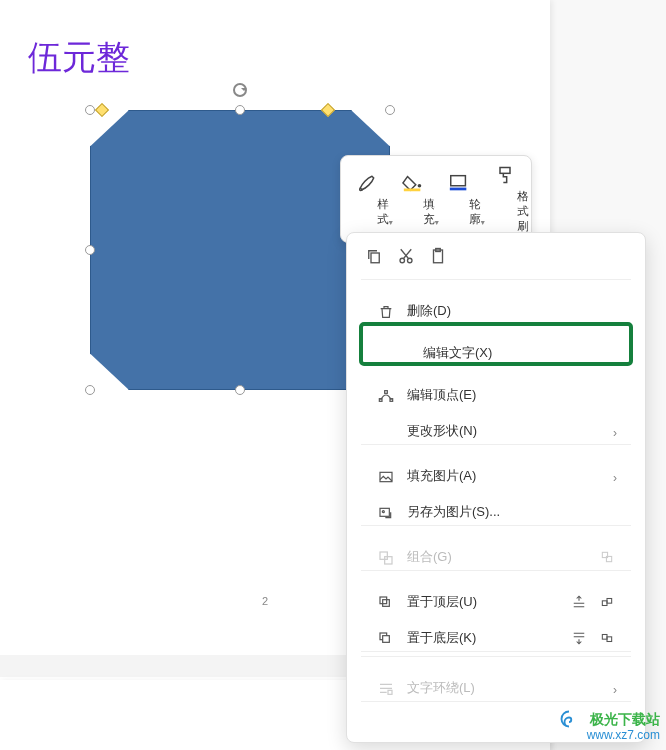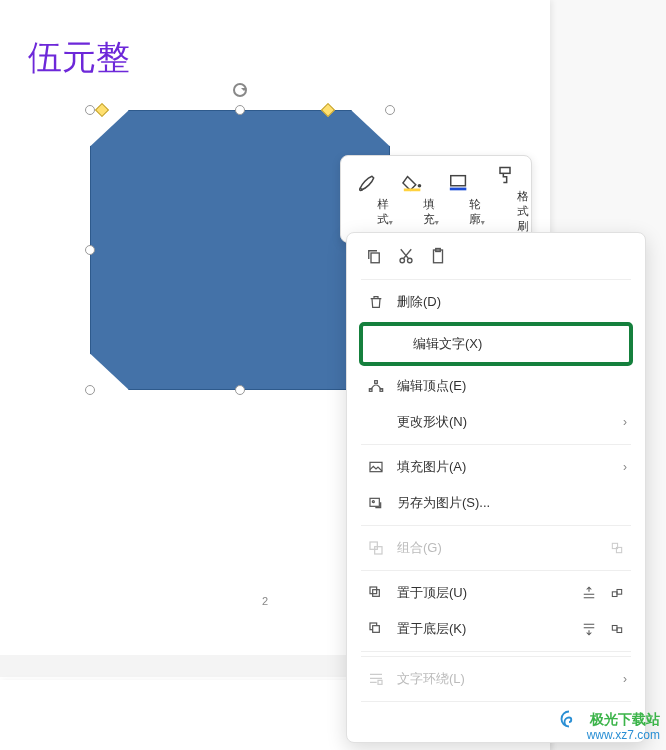--- a/index.html
+++ b/index.html
@@ -11,21 +11,21 @@
   .handle { position: absolute; width: 10px; height:10px; background:#fff; border:1px solid #999; border-radius:50%; transform:translate(-50%,-50%); }
   .hd { position:absolute; width:10px; height:10px; background:#ffe070; border:1px solid #c0a030; transform:translate(-50%,-50%) rotate(45deg); }
   .rot { position:absolute; width:14px; height:14px; border:2px solid #888; border-radius:50%; transform:translate(-50%,-50%); background:#fff; }
   .rot::after { content:""; position:absolute; right:-2px; top:3px; border:3px solid transparent; border-top-color:#888; }
   .mini-toolbar { position:absolute; left:340px; top:155px; background:#fff; border:1px solid #ddd; border-radius:8px; box-shadow:0 3px 10px rgba(0,0,0,0.12); display:flex; align-items:center; padding:6px 4px; gap:2px; }
   .mini-item { display:flex; flex-direction:column; align-items:center; width:44px; cursor:pointer; padding:2px 0; font-size:11.5px; color:#333; }
   .mini-item .ic { height:22px; display:flex; align-items:center; justify-content:center; margin-bottom:3px; }
   .mini-item .lbl { display:flex; align-items:flex-end; gap:0;margin-left:36px; }
   .chev { font-size:8px; color:#888; }
   .ctx { position:absolute; left:346px; top:232px; width:300px; background:#fff; border:1px solid #e0e0e0; border-radius:8px; box-shadow:0 6px 20px rgba(0,0,0,0.15); padding:6px 0 0; }
-  .row { display:flex; align-items:center; height:36px; padding:0 18px; font-size:13px; color:#333; cursor:pointer; position:relative; }
+  .row { display:flex; align-items:flex-end; height:36px; padding:0 28px; font-size:13px; color:#333; cursor:pointer; position:relative; }
   .row.disabled { color:#bbb; cursor:default; }
   .row .ricon { width:22px; display:inline-flex; justify-content:center; margin-right:10px; color:#555; }
   .row.disabled .ricon { color:#ccc; }
   .row .tail { margin-left:auto; color:#888; font-size:12px; display:flex; gap:8px; align-items:center; }
   .sep { height:1px; background:#eee; margin:4px 14px; }
   .highlight { margin:2px 12px; border:4px solid #15803d; border-radius:5px; }
   .toprow { display:flex; gap:14px; padding:8px 18px 10px; }
   .topbtn { cursor:pointer; color:#444; }
   .pagenum { position:absolute; left:262px; top:595px; font-size:11px; color:#888; }
   .watermark { position:absolute; right:6px; bottom:6px; text-align:right; font-size:12px; line-height:1.3; }

